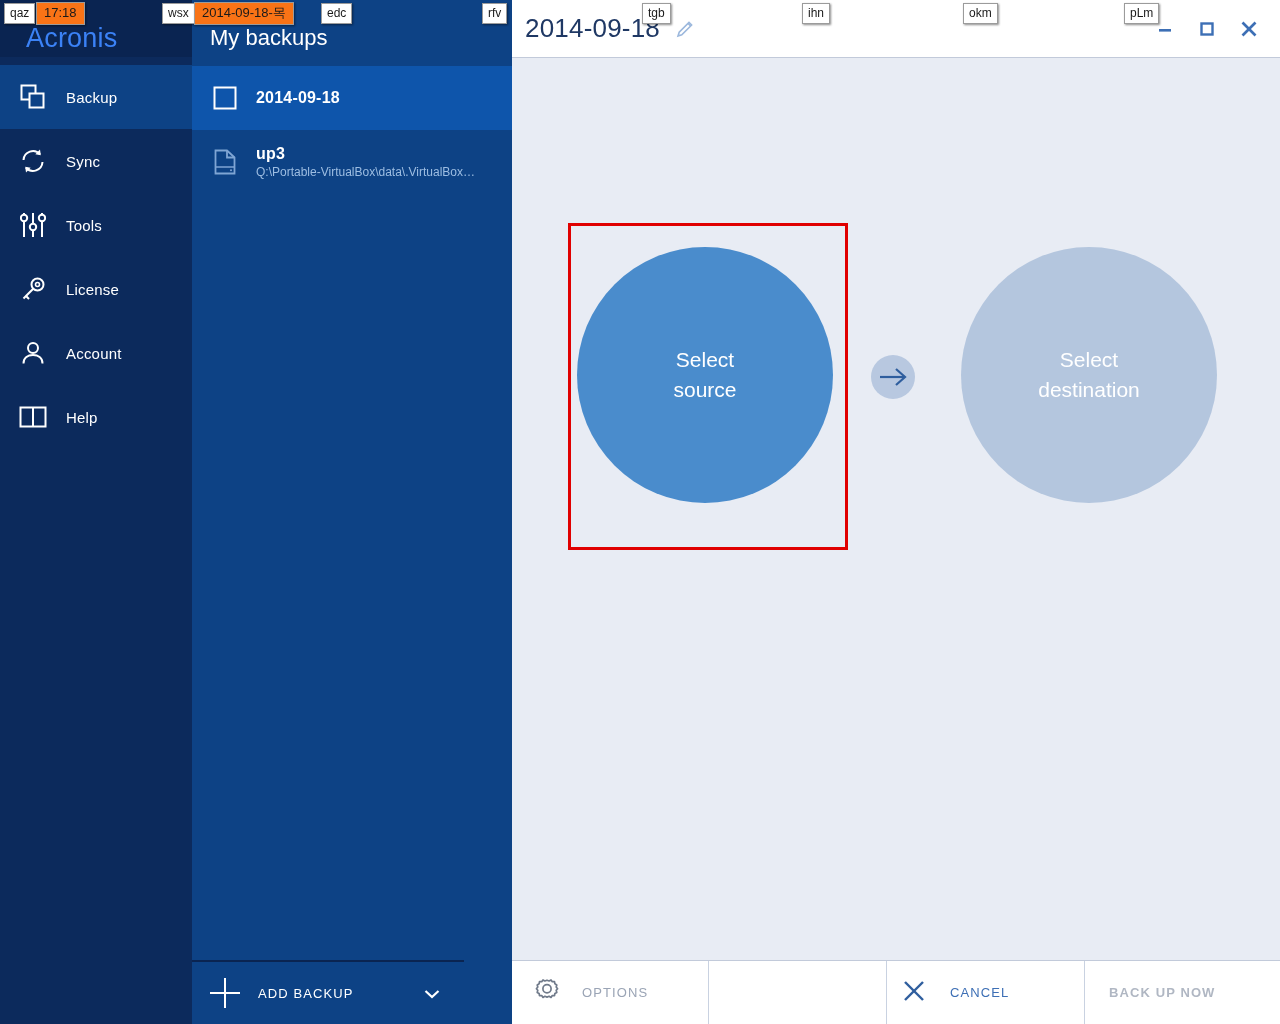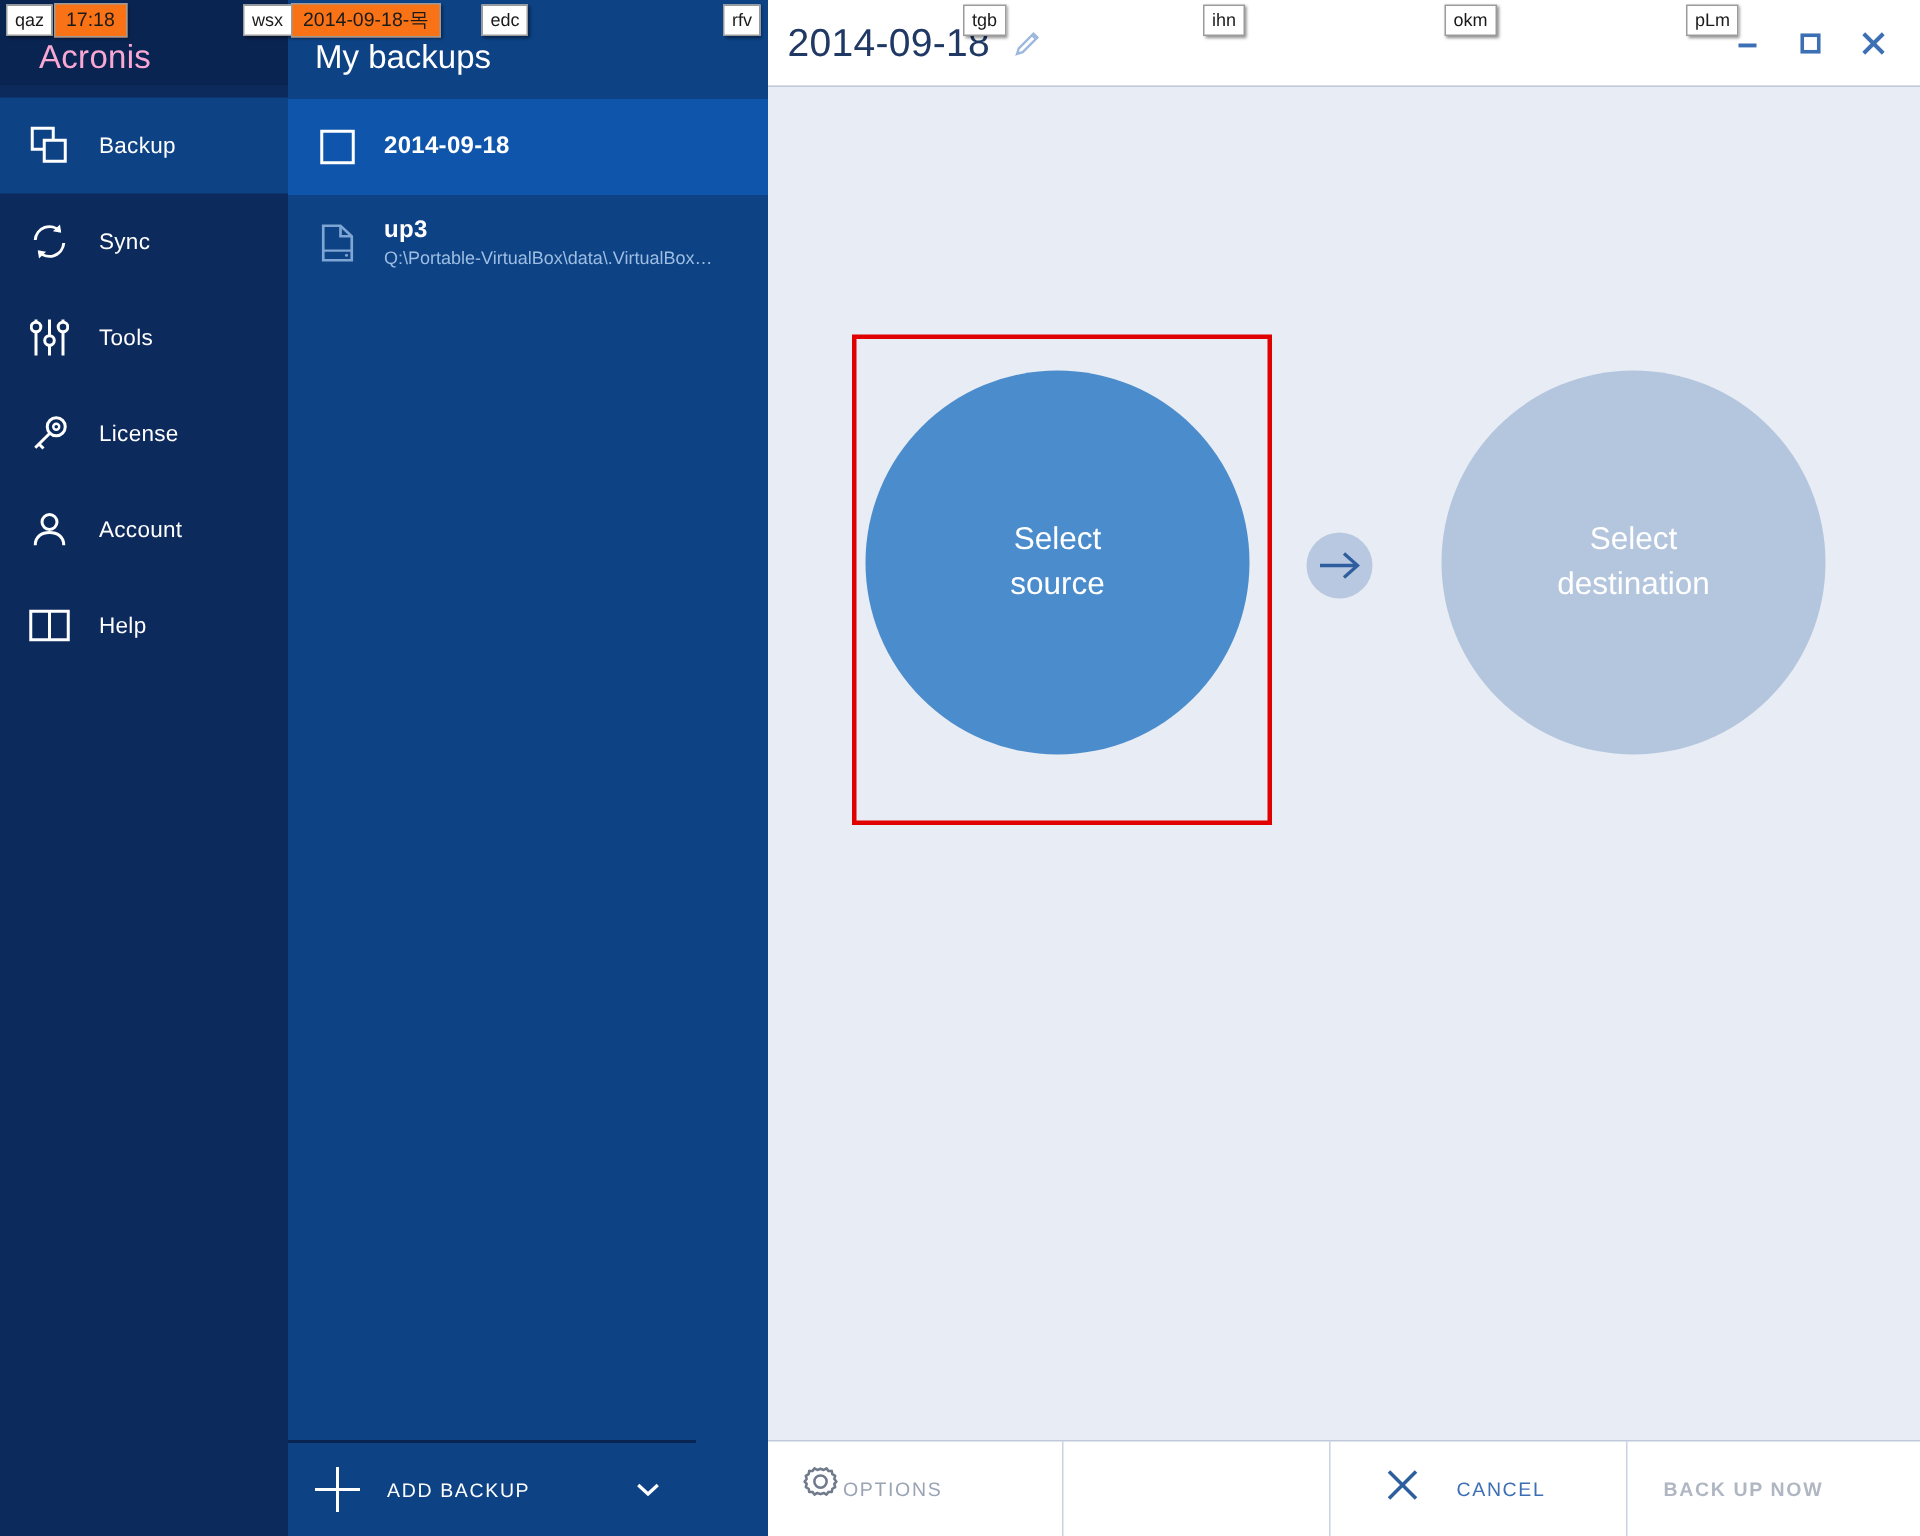--- a/index.html
+++ b/index.html
@@ -20,22 +20,22 @@
     width: 192px; height: 1024px;
     background: #0c2a5c;
   }
   .nav-brand {
     height: 57px;
     display: flex; align-items: flex-end;
     padding: 0 0 4px 26px;
     background: #0a2451;
   }
   .nav-brand-text {
-    color: #f9a8d4;
-    font-size: 22px;
+    color: #3b82f6;
+    font-size: 27px;
     letter-spacing: .2px;
     line-height: 30px;
   }
   .nav-items { padding-top: 8px; }
   .nav-item {
     height: 64px;
     display: flex; align-items: center;
     padding-left: 18px;
     gap: 18px;
     cursor: pointer;
@@ -213,23 +213,23 @@
     width: 768px; height: 64px;
     background: #ffffff;
     border-top: 1px solid #c2cada;
     display: flex;
   }
   .bb-cell {
     display: flex; align-items: center;
     height: 100%;
     cursor: pointer;
   }
-  .bb-options { width: 196px; padding-left: 20px; }
+  .bb-options { width: 196px; padding-left: 20px; gap: 20px; }
   .bb-spacer  { width: 178px; border-left: 1px solid #c9d2e1; cursor: default; }
-  .bb-cancel  { width: 198px; border-left: 1px solid #c9d2e1; padding-left: 36px; gap: 24px; }
+  .bb-cancel  { width: 198px; border-left: 1px solid #c9d2e1; padding-left: 15px; gap: 24px; }
   .bb-backup  { flex: 1; border-left: 1px solid #c9d2e1; padding-left: 24px; }
   .bb-label { font-size: 13px; letter-spacing: 1.1px; }
   .bb-label.muted { color: #9aa4b5; }
   .bb-label.link  { color: #3d6fb5; }
   .bb-label.disabled { color: #b0b7c3; font-weight: bold; }
 
   
   .tag {
     position: absolute;
     background: #ffffff;

